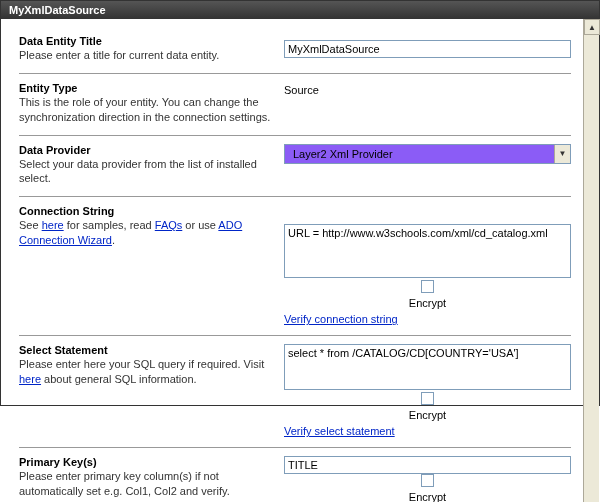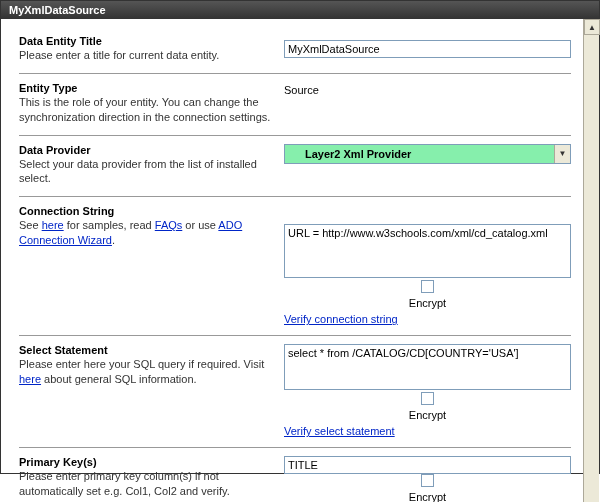--- a/index.html
+++ b/index.html
@@ -8,21 +8,21 @@
     font-family: Tahoma, Arial, sans-serif;
     font-size: 11px;
     background: #fff;
     color: #000;
     width: 600px;
     height: 502px;
     overflow: hidden;
   }
   .window {
     width: 600px;
-    height: 474px;
+    height: 406px;
     border: 1px solid #333;
     display: flex;
     flex-direction: column;
     background: #fff;
   }
   .titlebar {
     background: linear-gradient(#555, #333);
     color: #fff;
     font-weight: bold;
     padding: 3px 8px;
@@ -91,25 +91,24 @@
     font-family: inherit;
     font-size: 11px;
     padding: 1px 3px;
     border: 1px solid #7f9db9;
   }
   .select-wrap {
     position: relative;
     width: 100%;
     height: 20px;
     border: 1px solid #7f9db9;
-    background: #86efac;
+    background: #8b5cf6;
     display: flex;
     align-items: center;
-    padding-left: 20px;
-    font-weight: bold;
+    padding-left: 8px;
   }
   .select-wrap .btn {
     position: absolute;
     right: 0; top: 0;
     width: 16px; height: 18px;
     background: #ece9d8;
     border-left: 1px solid #aca899;
     display: flex; align-items: center; justify-content: center;
     font-size: 8px; color: #333;
   }

